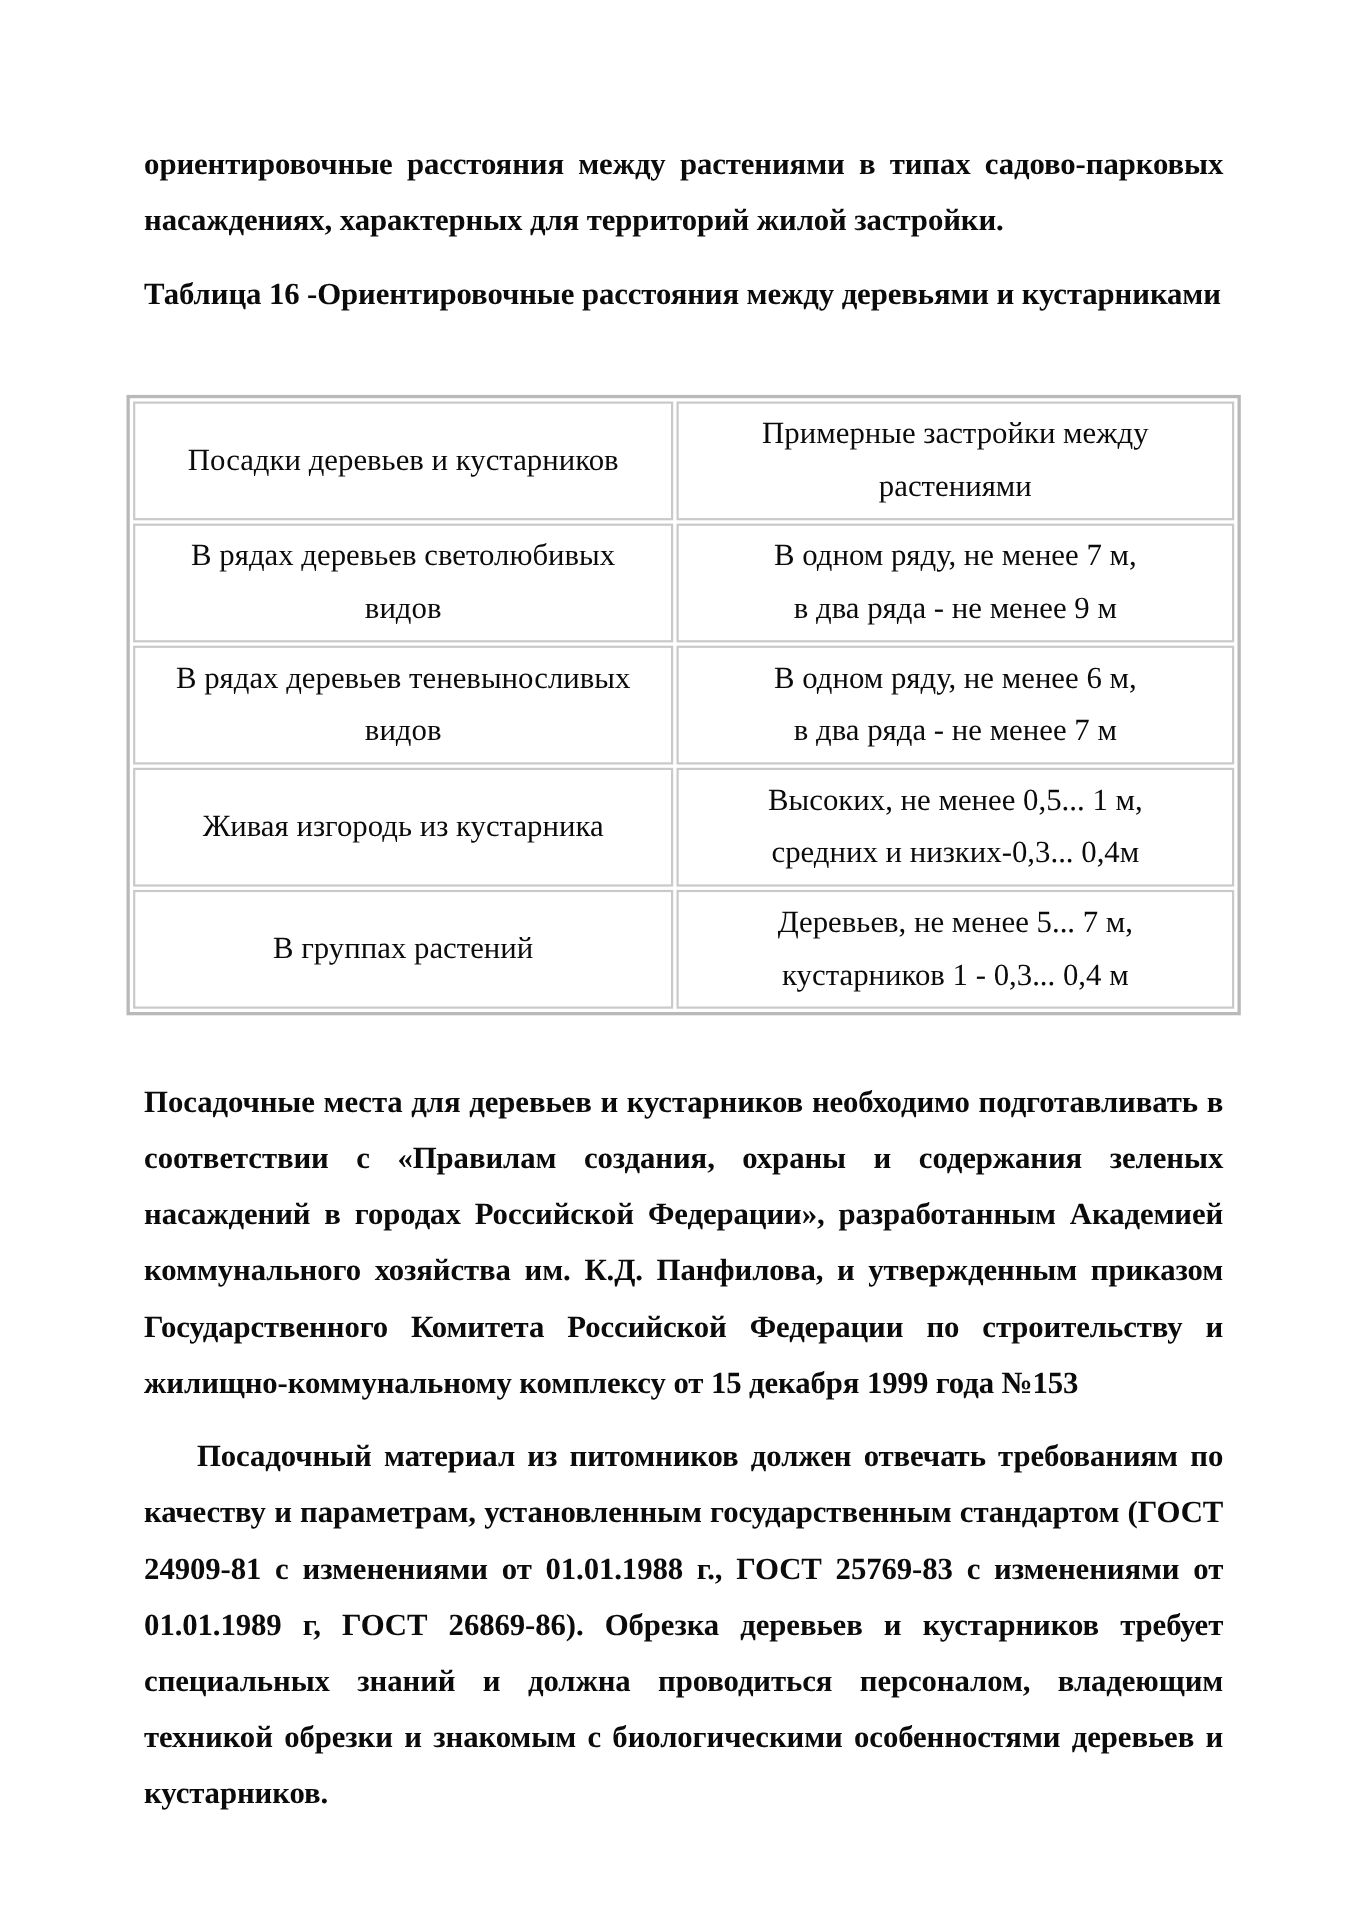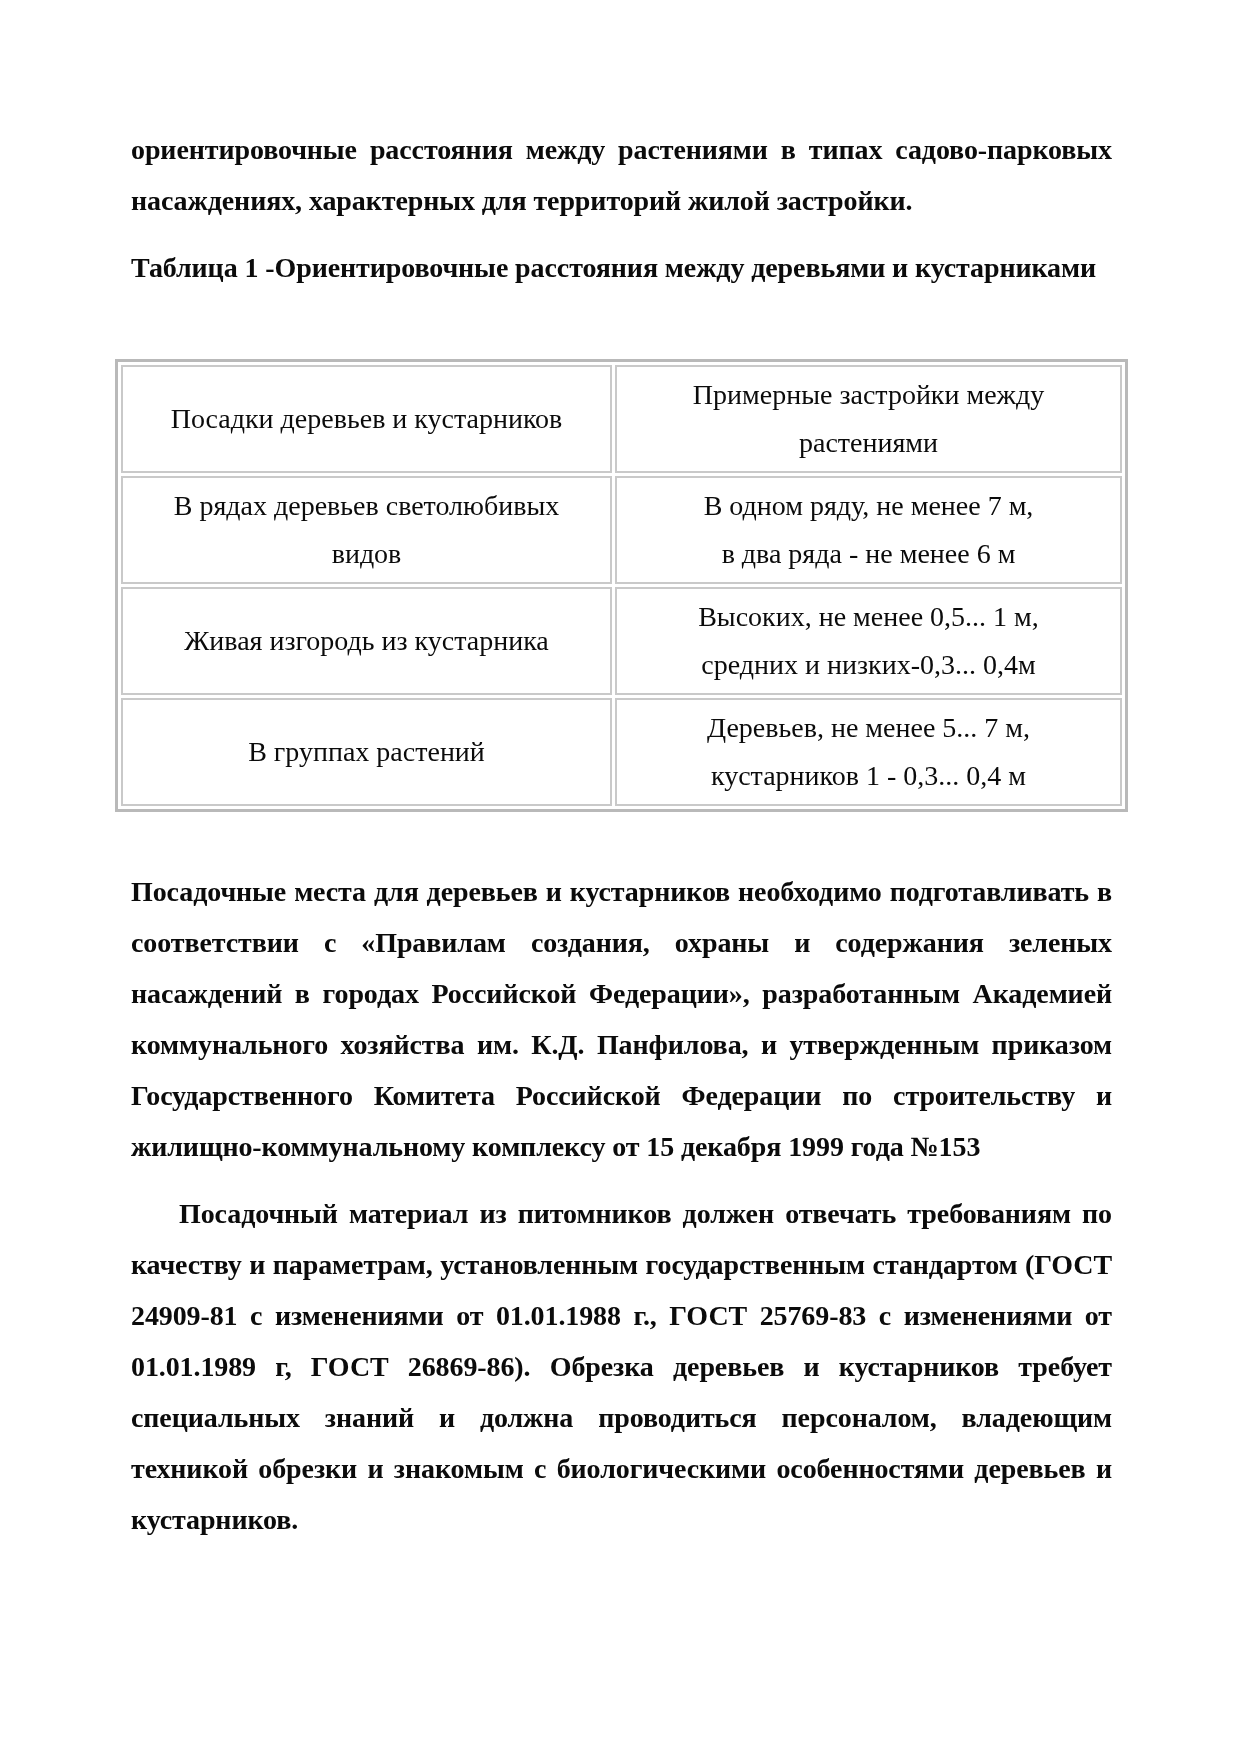--- a/index.html
+++ b/index.html
@@ -65,34 +65,40 @@
   .after-table { margin-top: 54px; }
   .indent { text-indent: 48px; }
 </style>
 </head>
 <body>
 
 <div class="page">
 
   <p class="para justify">ориентировочные расстояния между растениями в типах садово-парковых насаждениях, характерных для территорий жилой застройки.</p>
 
-  <p class="para caption">Таблица 1 -Ориентировочные расстояния между деревьями и кустарниками</p>
+  <p class="para caption">Таблица 16 -Ориентировочные расстояния между деревьями и кустарниками</p>
 
   <table class="dist-table">
     <tbody>
       <tr class="row-h">
         <td class="col-left">Посадки деревьев и кустарников</td>
         <td class="col-right">Примерные застройки между
 растениями</td>
       </tr>
       <tr class="row-tall">
         <td class="col-left">В рядах деревьев светолюбивых
 видов</td>
         <td class="col-right">В одном ряду, не менее 7 м,
-в два ряда - не менее 6 м</td>
+в два ряда - не менее 9 м</td>
+      </tr>
+      <tr class="row-tall">
+        <td class="col-left">В рядах деревьев теневыносливых
+видов</td>
+        <td class="col-right">В одном ряду, не менее 6 м,
+в два ряда - не менее 7 м</td>
       </tr>
       <tr class="row-short">
         <td class="col-left">Живая изгородь из кустарника</td>
         <td class="col-right">Высоких, не менее 0,5... 1 м,
 средних и низких-0,3... 0,4м</td>
       </tr>
       <tr class="row-last">
         <td class="col-left">В группах растений</td>
         <td class="col-right">Деревьев, не менее 5... 7 м,
 кустарников 1 - 0,3... 0,4 м</td>

